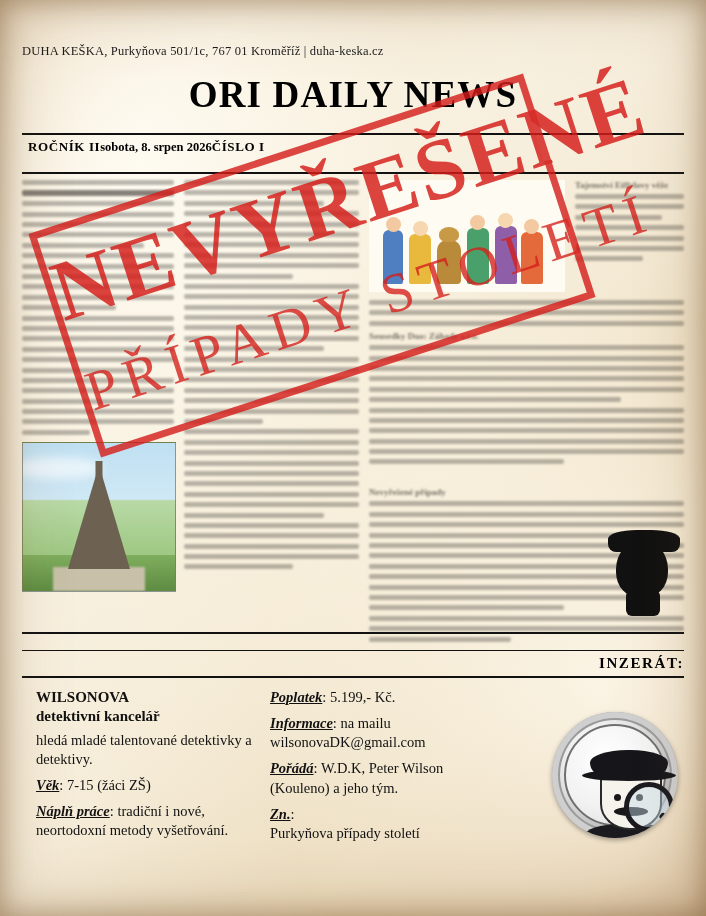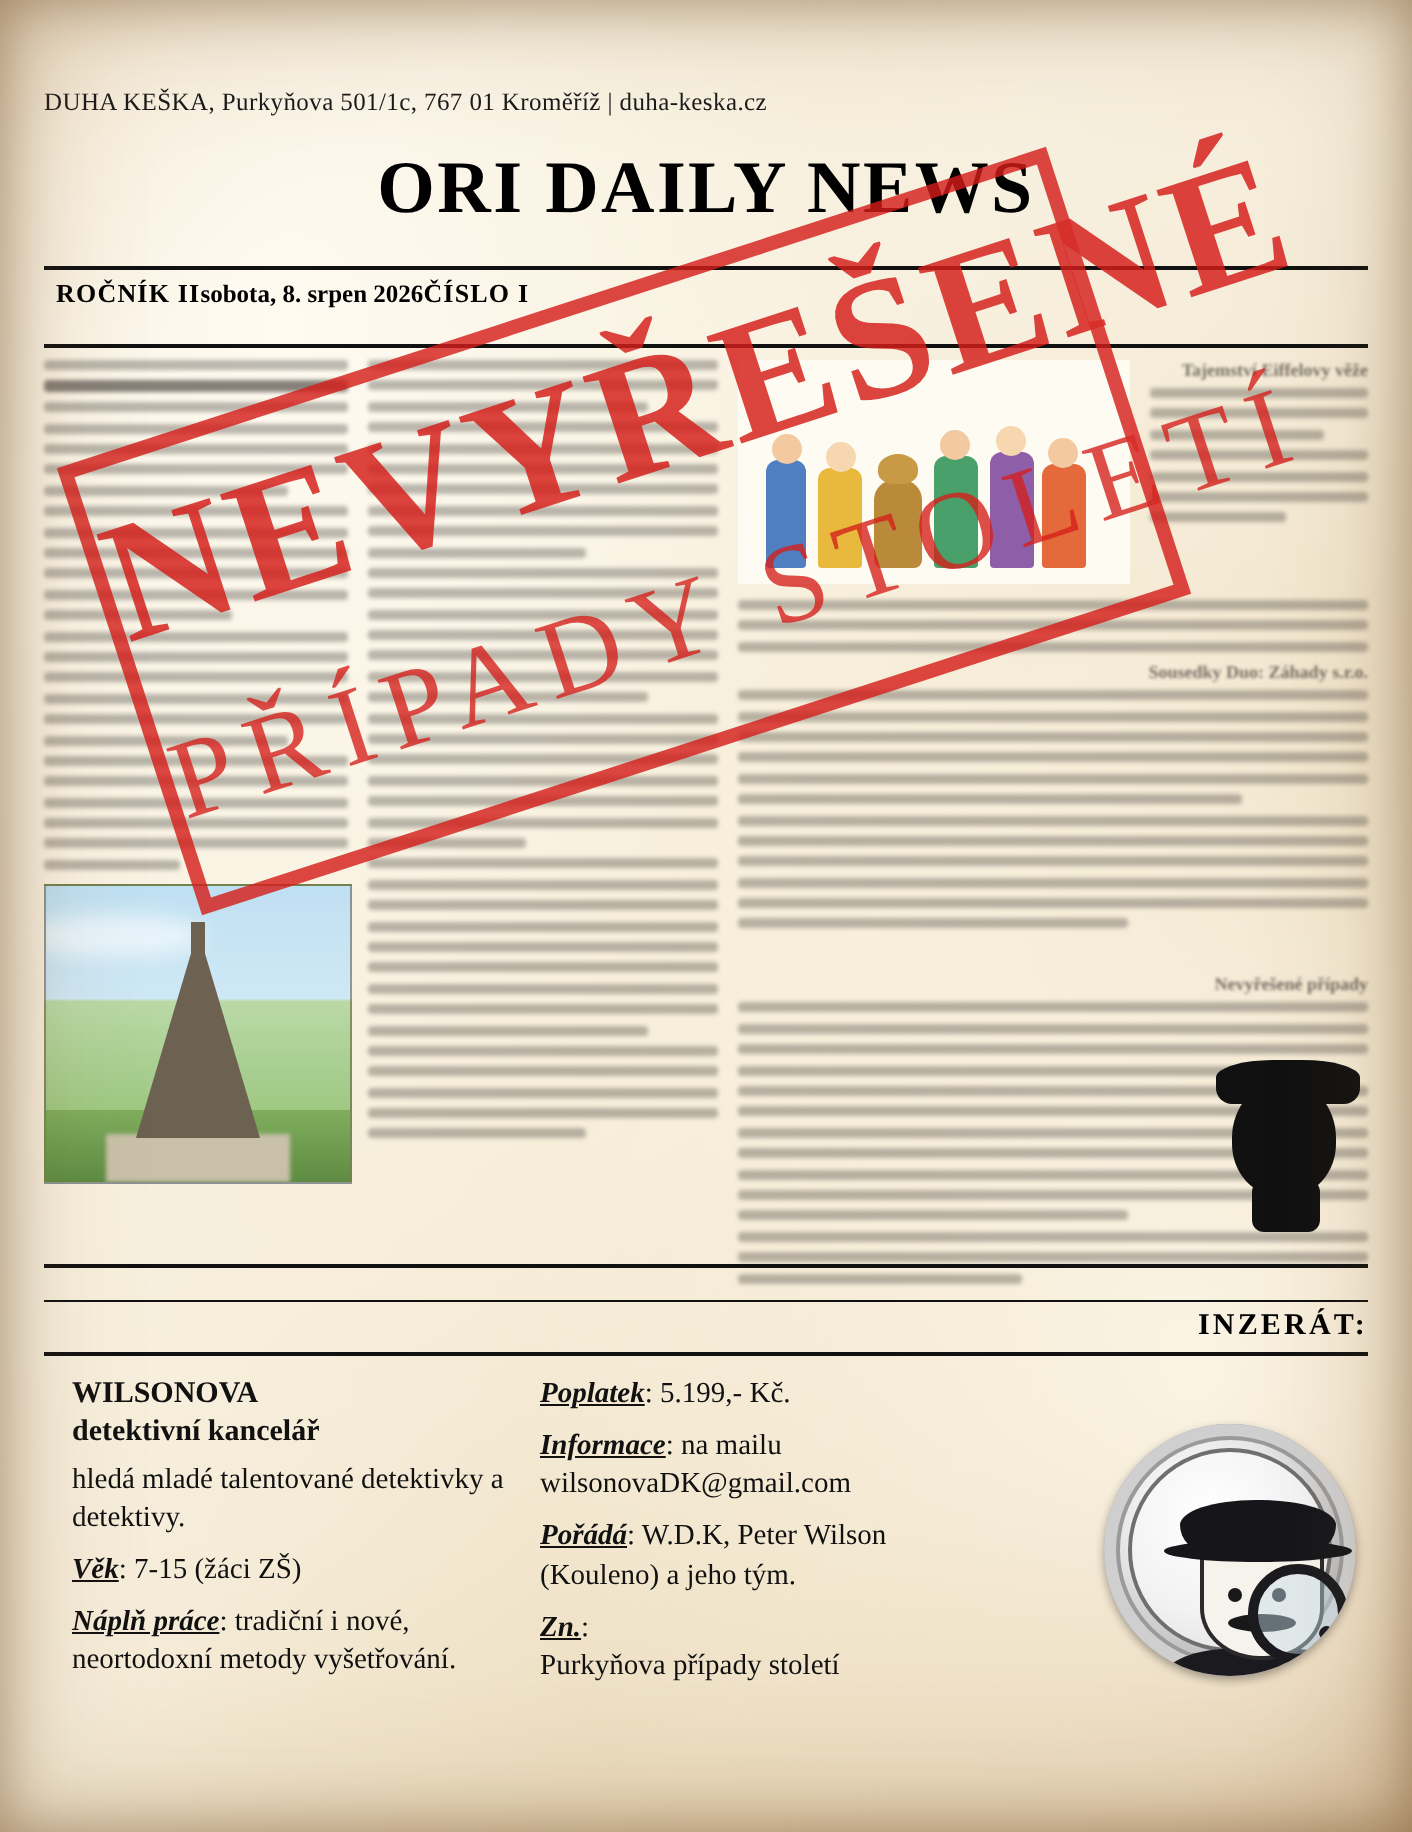--- a/index.html
+++ b/index.html
@@ -82,21 +82,20 @@
   
   .news-body {
     position: relative;
     margin-top: 6px;
     height: 448px;
     display: flex;
     gap: 10px;
   }
   .col {
     position: relative;
-    text-align: right;
   }
   .col-left  { width: 152px; }
   .col-mid   { width: 175px; }
   .col-right { width: 315px; }
 
   
   .blurtext {
     display: block;
   }
   .blurtext span {

